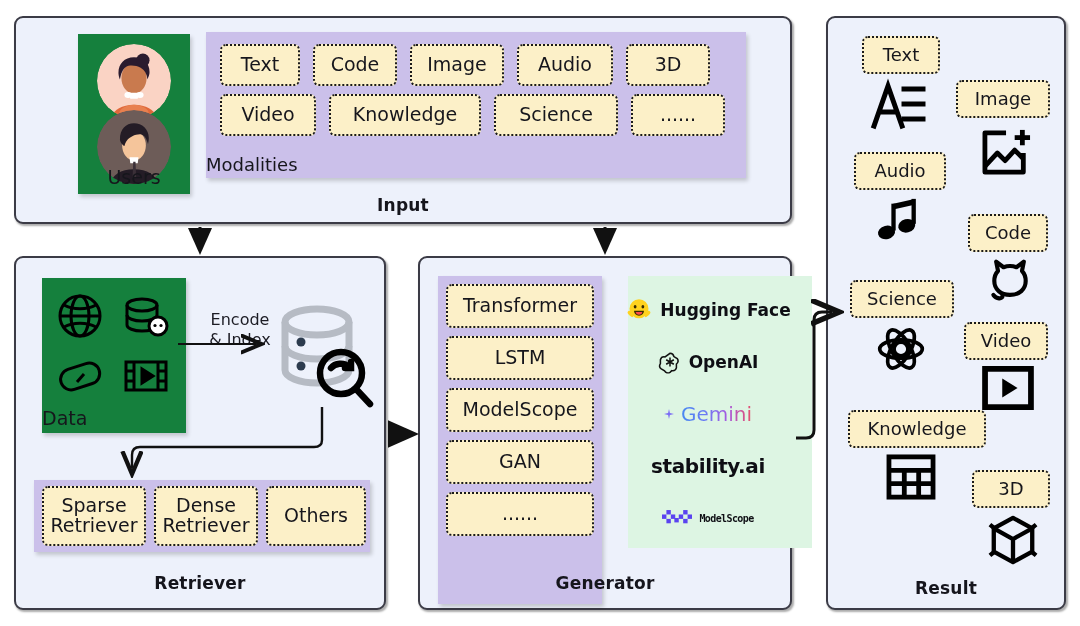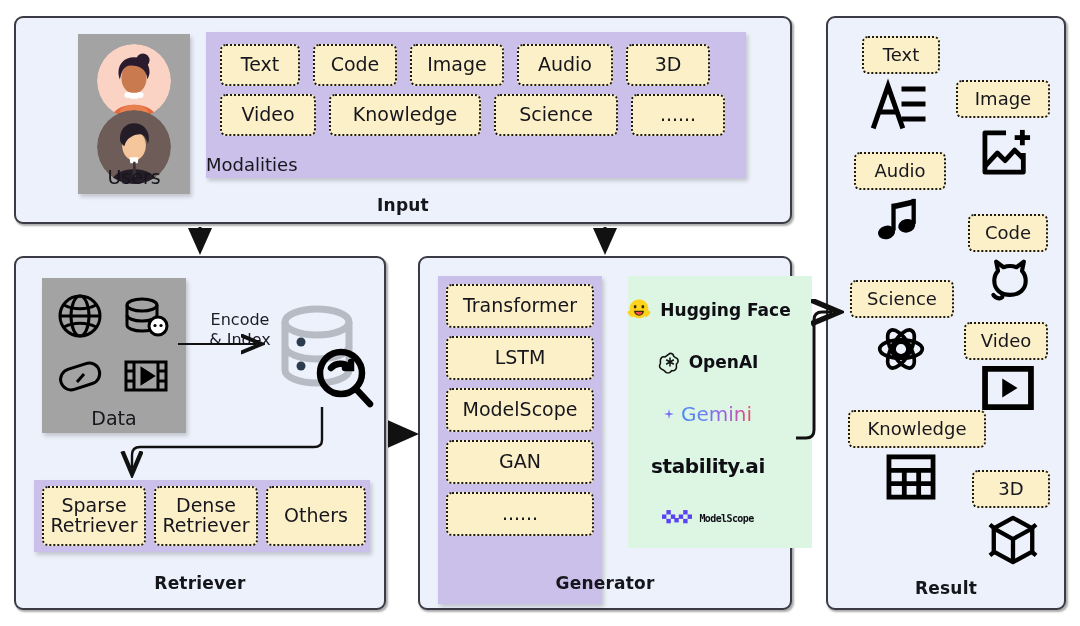--- a/index.html
+++ b/index.html
@@ -46,21 +46,21 @@
   .tag.two-line { font-size:19px; }
 
   
   .lilac {
     position:absolute;
     background:#cbc0ea;
     box-shadow:2px 3px 4px rgba(0,0,0,.18);
   }
   .mint {
     position:absolute;
-    background:#a3a3a3;
+    background:#15803d;
     box-shadow:2px 3px 4px rgba(0,0,0,.18);
   }
   .mint-soft {
     position:absolute;
     background:#ddf5e3;
   }
 
   
   #input-panel { left:14px; top:16px; width:778px; height:208px; }
   #users-box { left:62px; top:16px; width:112px; height:160px; }
@@ -81,21 +81,21 @@
   .mod-row { position:absolute; display:flex; align-items:center; }
   #mod-row-1 { left:14px; top:12px; height:42px; gap:13px; }
   #mod-row-2 { left:14px; top:62px; height:42px; gap:13px; }
   #mod-row-1 .tag, #mod-row-2 .tag { height:42px; }
   #input-title { top:177px; }
 
   
   #retriever-panel { left:14px; top:256px; width:372px; height:354px; }
   #data-box { left:26px; top:20px; width:144px; height:155px; }
   #data-label {
-    position:absolute; left:0; right:0; bottom:4px; text-align:center;
+    position:absolute; left:0; right:0; bottom:4px; text-align:left;
     font-size:19px; color:#16161c;
   }
   .data-ico { position:absolute; width:48px; height:48px; }
   #ico-globe  { left:14px;  top:14px; }
   #ico-db     { left:80px;  top:16px; }
   #ico-pill   { left:14px;  top:74px; }
   #ico-film   { left:80px;  top:74px; }
 
   #encode-label {
     position:absolute; left:176px; top:52px; width:96px;

